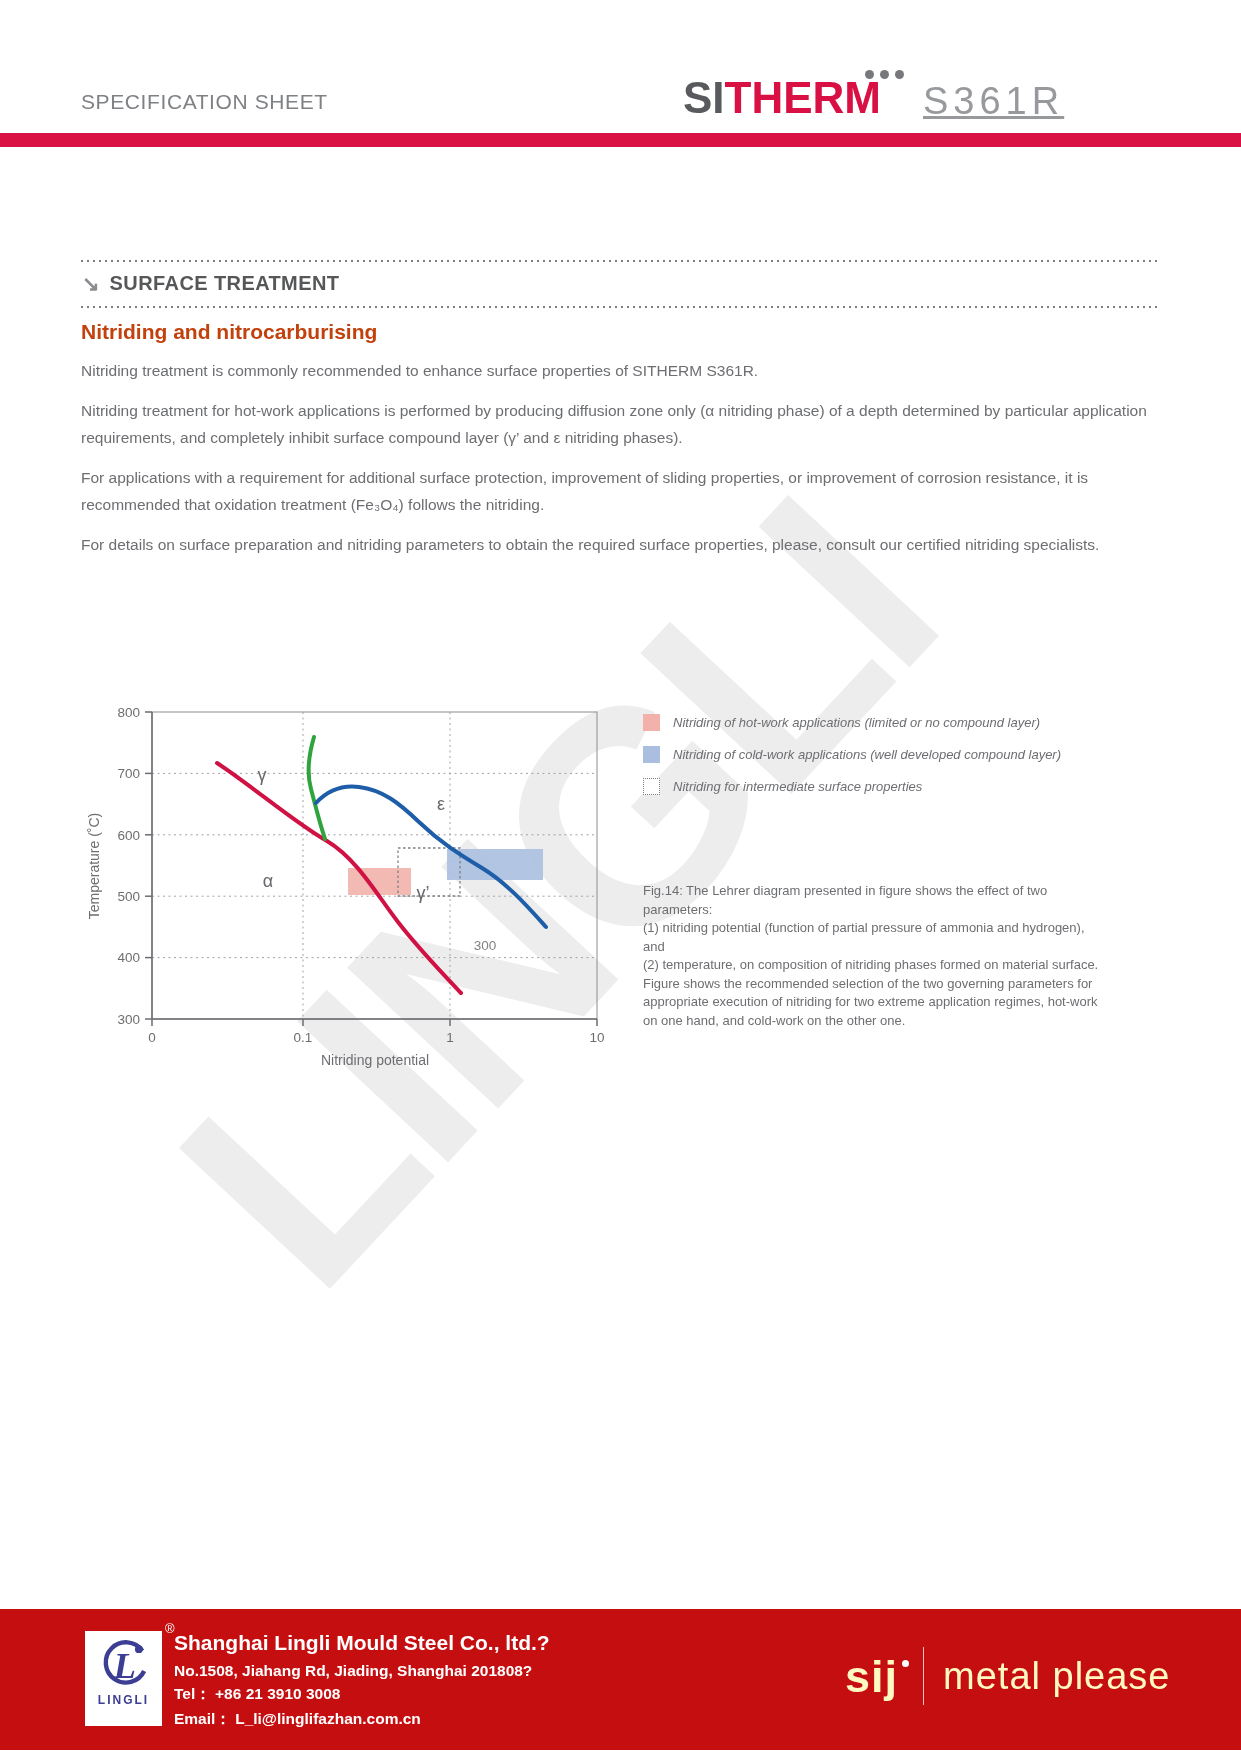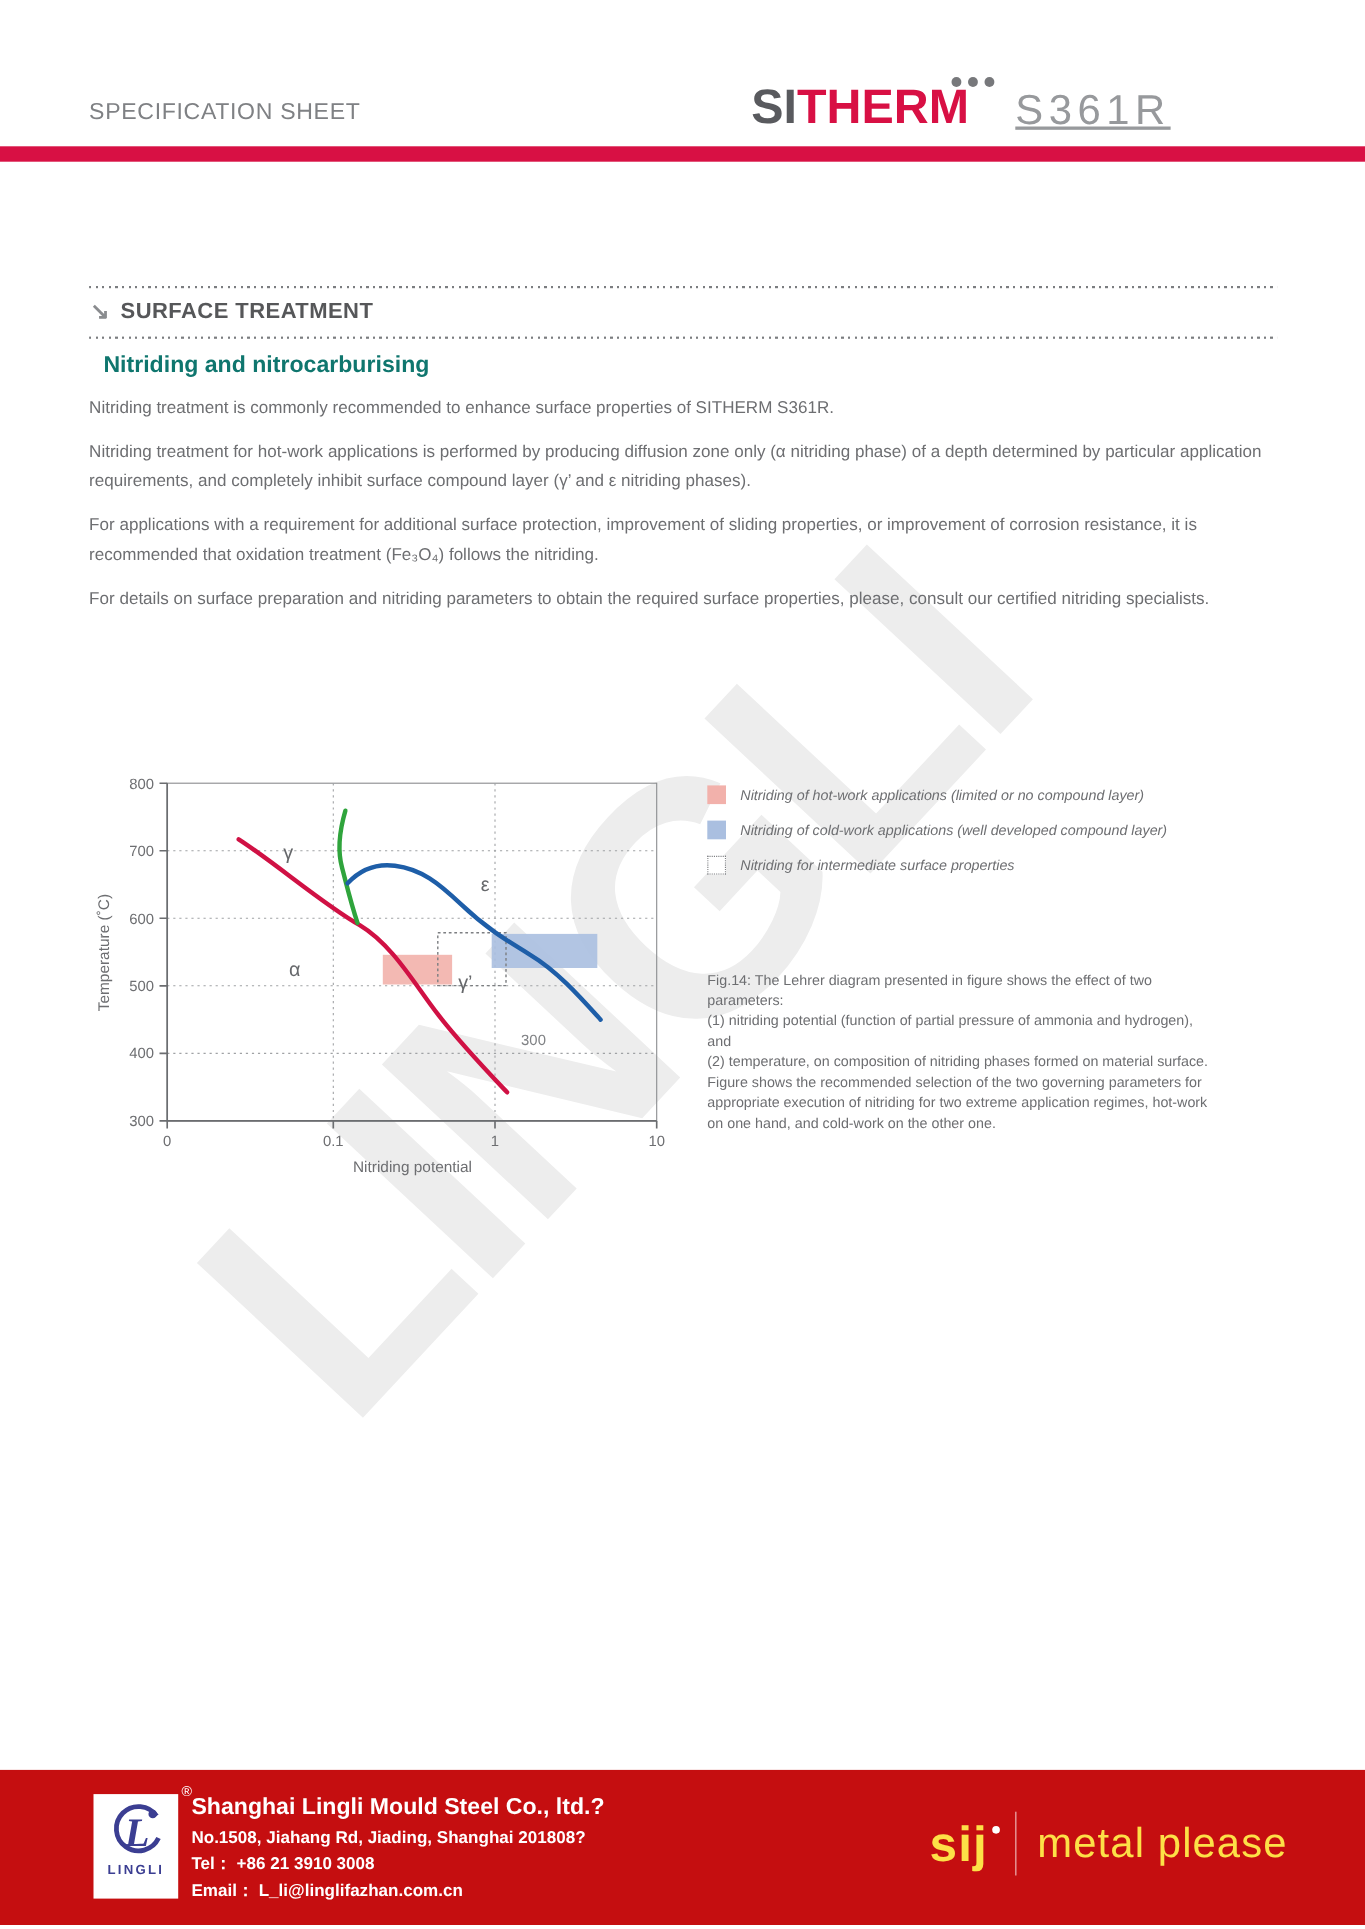--- a/index.html
+++ b/index.html
@@ -24,21 +24,21 @@
                color:#97999c;letter-spacing:5px;line-height:1;text-decoration:underline;}
   .top-bar{position:absolute;left:0;top:133px;width:100%;height:14px;background:#d81044;z-index:2;}
 
   
   .section{position:absolute;left:81px;top:260px;width:1080px;z-index:2;}
   .dotted-rule{height:2px;background:repeating-linear-gradient(to right,#7b7d80 0,#7b7d80 2px,transparent 2px,transparent 6px);}
   .section-head{display:flex;align-items:center;gap:10px;padding:10px 0 11px 1px;}
   .arrow-icon{font-size:21px;color:#8a8c8f;font-weight:bold;line-height:1;}
   .section-title{font-size:20px;font-weight:bold;color:#565759;letter-spacing:.4px;}
 
-  .subtitle{position:absolute;left:94px;top:320px;font-size:21px;font-weight:bold;color:#0f766e;z-index:2;}
+  .subtitle{position:absolute;left:81px;top:320px;font-size:21px;font-weight:bold;color:#c2410c;z-index:2;}
 
   .paragraphs{position:absolute;left:81px;top:357px;width:1086px;z-index:2;}
   .paragraphs p{margin:0 0 13px 0;font-size:15.5px;line-height:27px;color:#6d6e71;}
 
   
   .chart-svg{position:absolute;left:85px;top:700px;z-index:2;}
   .tick-label{font-size:13.5px;fill:#6d6e71;}
   .axis-title{font-size:14px;fill:#6d6e71;}
   .phase-label{font-size:18px;fill:#66686b;}
   .annot{font-size:13.5px;fill:#808285;}
@@ -58,21 +58,21 @@
 
   
   .footer-band{position:absolute;left:0;top:1609px;width:100%;height:141px;background:#c50e10;z-index:2;}
   .logo-box{position:absolute;left:85px;top:22px;width:77px;height:95px;background:#ffffff;
             display:flex;flex-direction:column;align-items:center;padding-top:5px;box-sizing:border-box;}
   .logo-text{font-size:12px;font-weight:bold;color:#3b3e92;letter-spacing:2px;margin-top:1px;}
   .reg-mark{position:absolute;left:165px;top:12px;color:#ffffff;font-size:13px;}
   .company{position:absolute;left:174px;top:22px;color:#ffffff;}
   .company-name{font-size:21px;font-weight:bold;margin-bottom:7px;}
   .company-line{font-size:15.5px;font-weight:bold;margin-bottom:4px;}
-  .partner{position:absolute;left:845px;top:38px;display:flex;align-items:center;color:#fde047;justify-content:flex-end;}
+  .partner{position:absolute;left:845px;top:38px;display:flex;align-items:center;color:#fef9c3;justify-content:flex-end;}
   .sij-mark{font-size:45px;font-weight:bold;letter-spacing:1px;line-height:1;}
   .sij-dot{width:7px;height:7px;border-radius:50%;background:#ffffff;margin:-26px 0 0 4px;}
   .partner-divider{width:1px;height:58px;background:rgba(255,255,255,.75);margin:0 19px 0 14px;}
   .partner-name{font-size:38px;font-weight:400;letter-spacing:1px;line-height:1;}
 </style>
 </head>
 <body>
 
 <div class="page">
 

